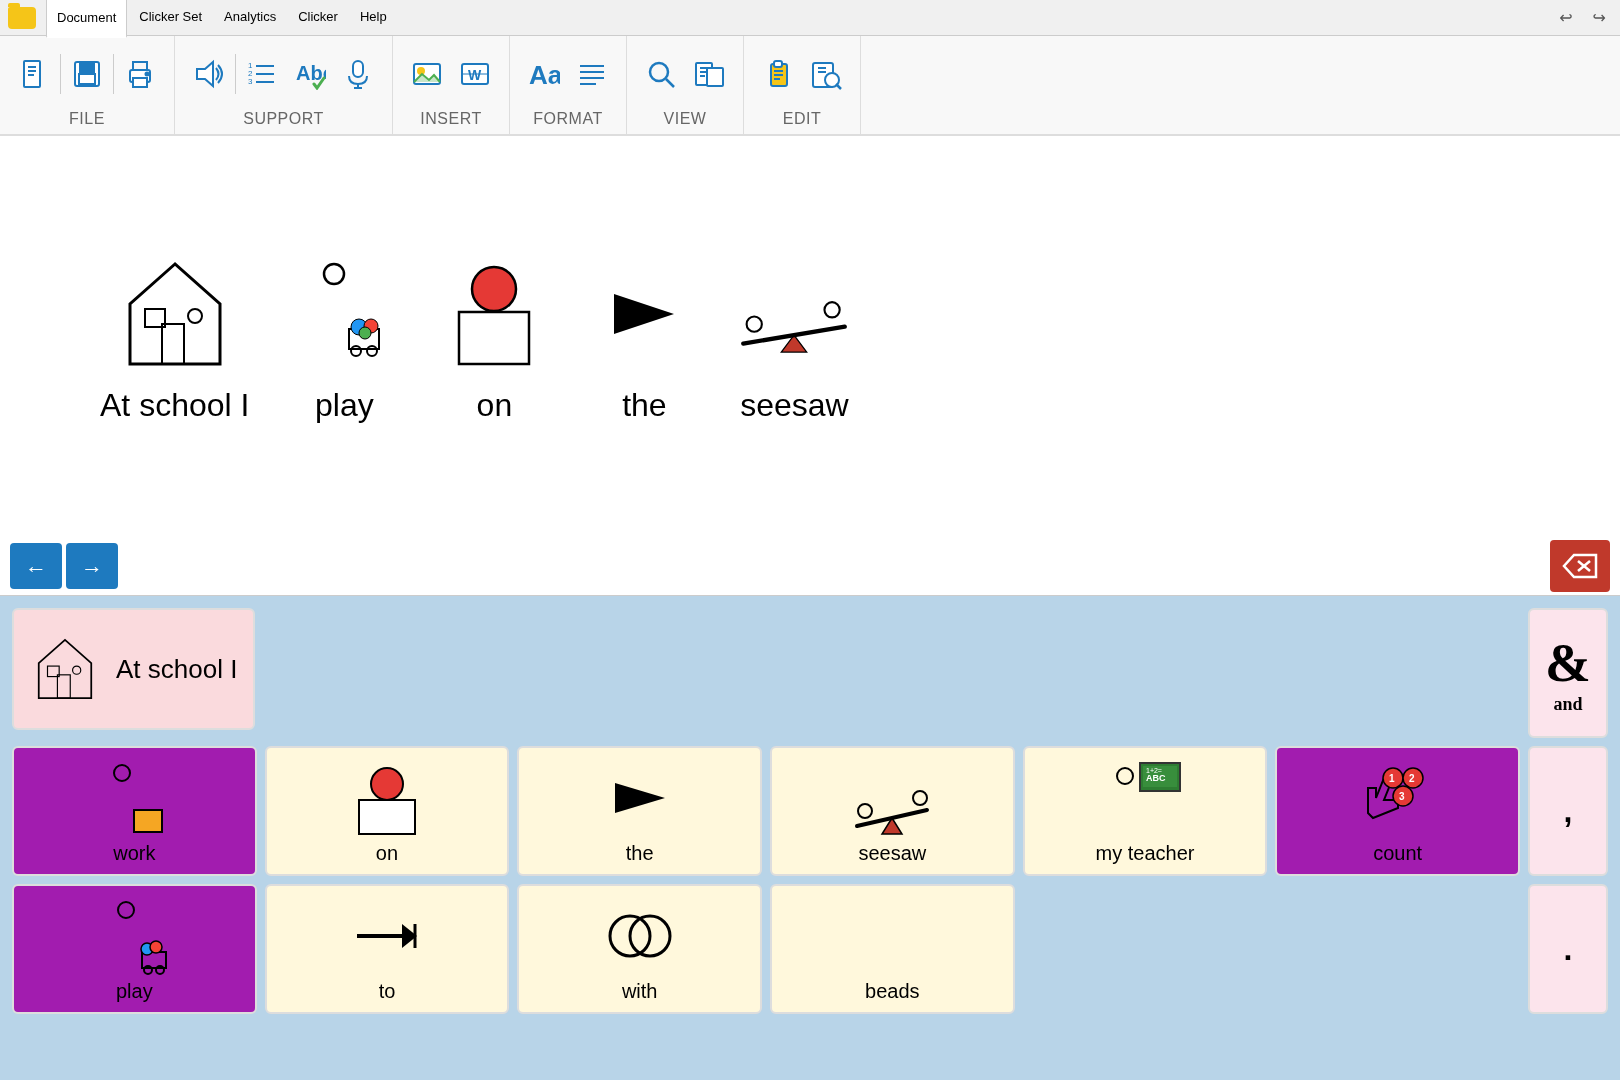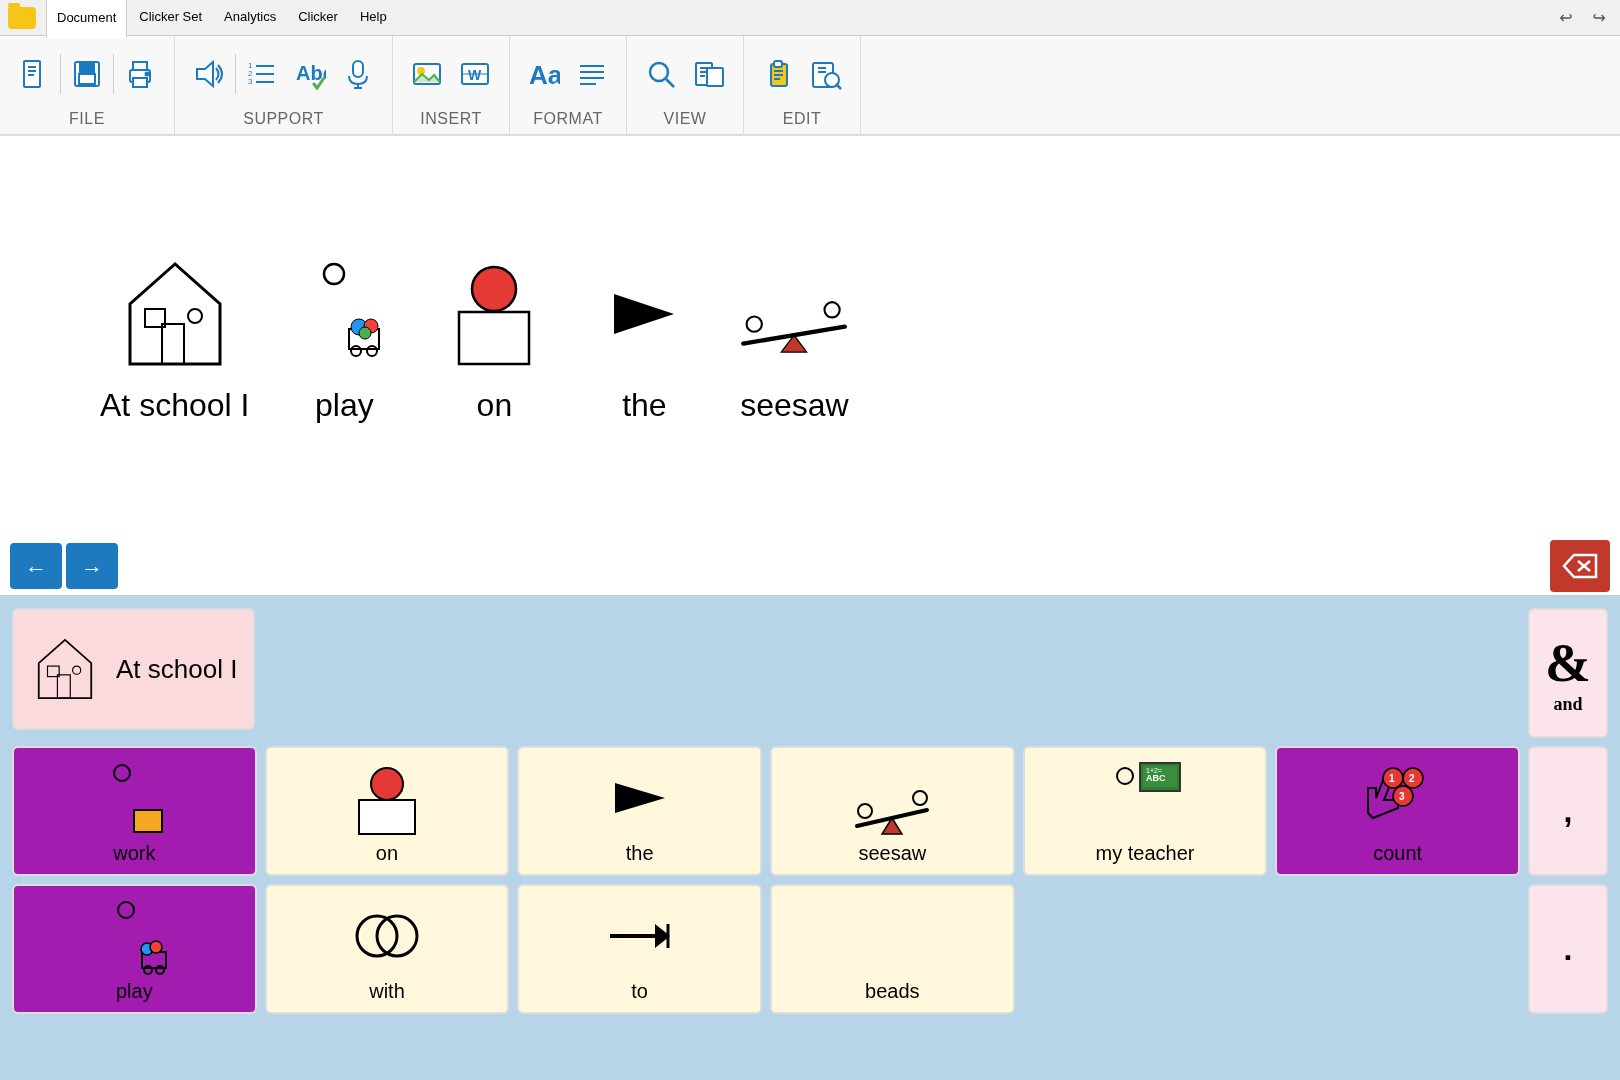--- a/index.html
+++ b/index.html
@@ -703,38 +703,38 @@
               <line x1="44" y1="38" x2="53" y2="60"></line>
             </svg>
           </div>
           <span class="cell-label">play</span>
         </div>
 
         <div class="picker-cell">
           <div class="pic-area">
             <svg width="80" height="80" viewBox="0 0 80 80">
 
+              <line x1="10" y1="40" x2="60" y2="40" stroke="black" stroke-width="4"></line>
+              <polygon points="55,28 70,40 55,52" fill="black"></polygon>
+
+              <line x1="68" y1="28" x2="68" y2="52" stroke="black" stroke-width="3"></line>
+            </svg>
+          </div>
+          <span class="cell-label">to</span>
+        </div>
+
+        <div class="picker-cell">
+          <div class="pic-area">
+            <svg width="80" height="80" viewBox="0 0 80 80">
+
               <circle cx="30" cy="40" r="20" fill="none" stroke="black" stroke-width="3"></circle>
               <circle cx="50" cy="40" r="20" fill="none" stroke="black" stroke-width="3"></circle>
             </svg>
           </div>
           <span class="cell-label">with</span>
-        </div>
-
-        <div class="picker-cell">
-          <div class="pic-area">
-            <svg width="80" height="80" viewBox="0 0 80 80">
-
-              <line x1="10" y1="40" x2="60" y2="40" stroke="black" stroke-width="4"></line>
-              <polygon points="55,28 70,40 55,52" fill="black"></polygon>
-
-              <line x1="68" y1="28" x2="68" y2="52" stroke="black" stroke-width="3"></line>
-            </svg>
-          </div>
-          <span class="cell-label">to</span>
         </div>
 
         <div class="picker-cell">
           <div class="pic-area">
             <svg width="80" height="80" viewBox="0 0 80 80">
             </svg>
           </div>
           <span class="cell-label">beads</span>
         </div>
 

